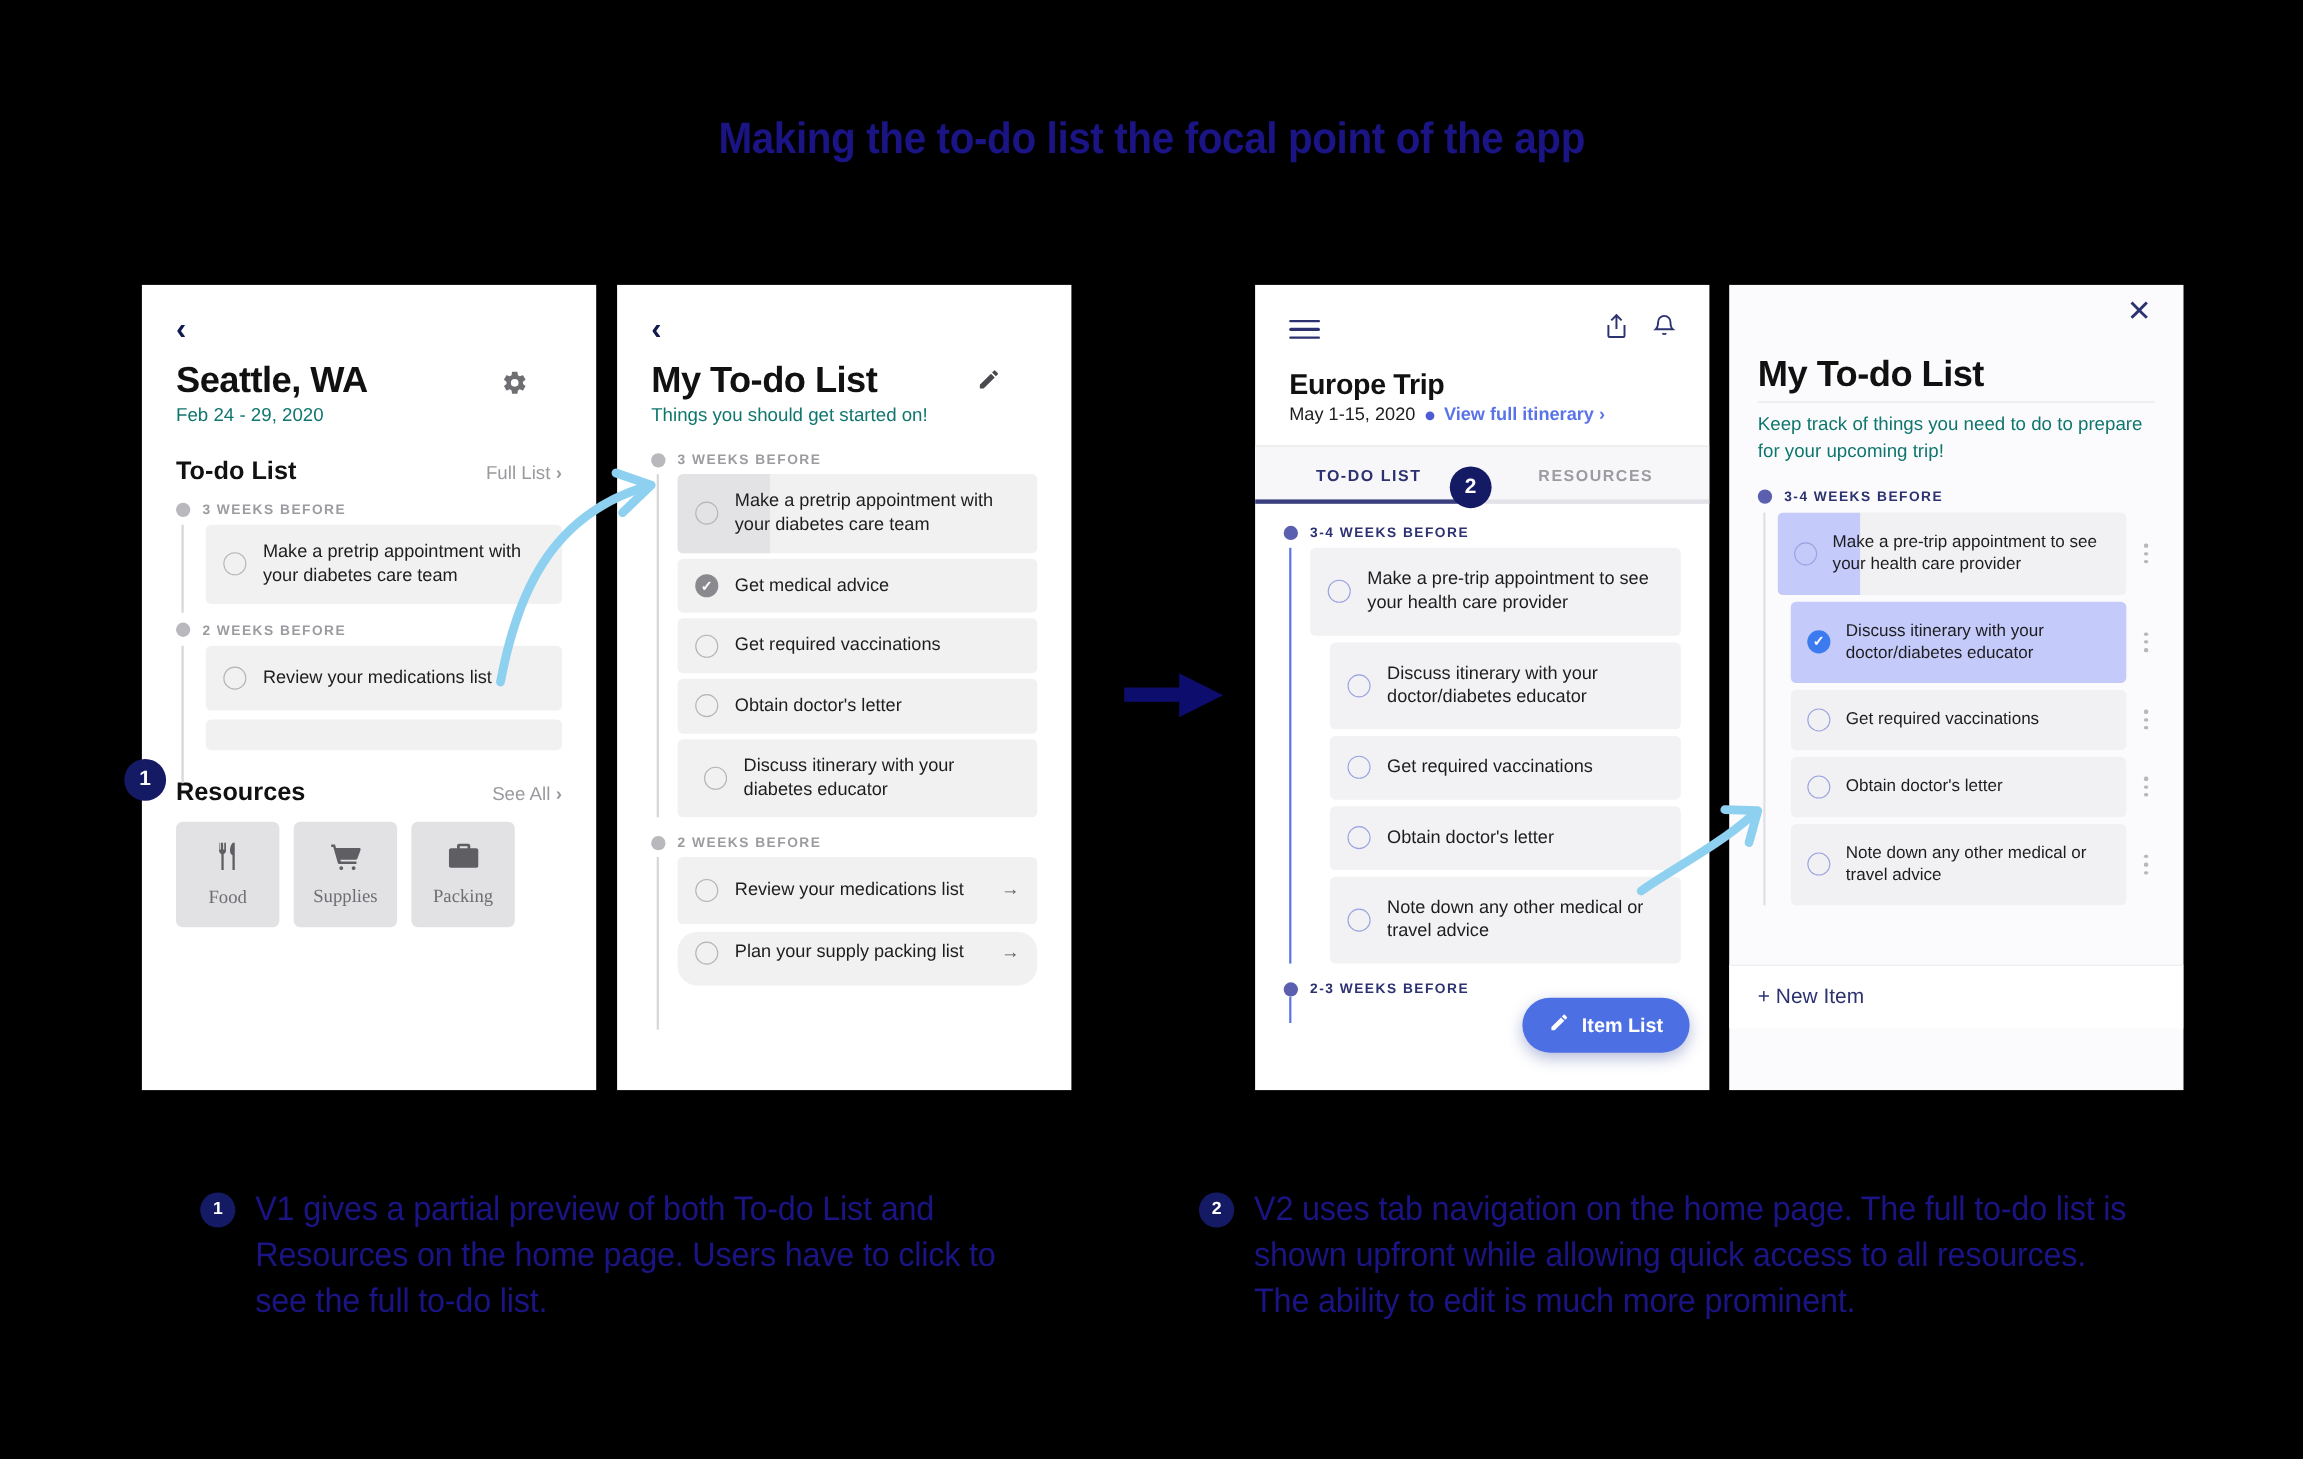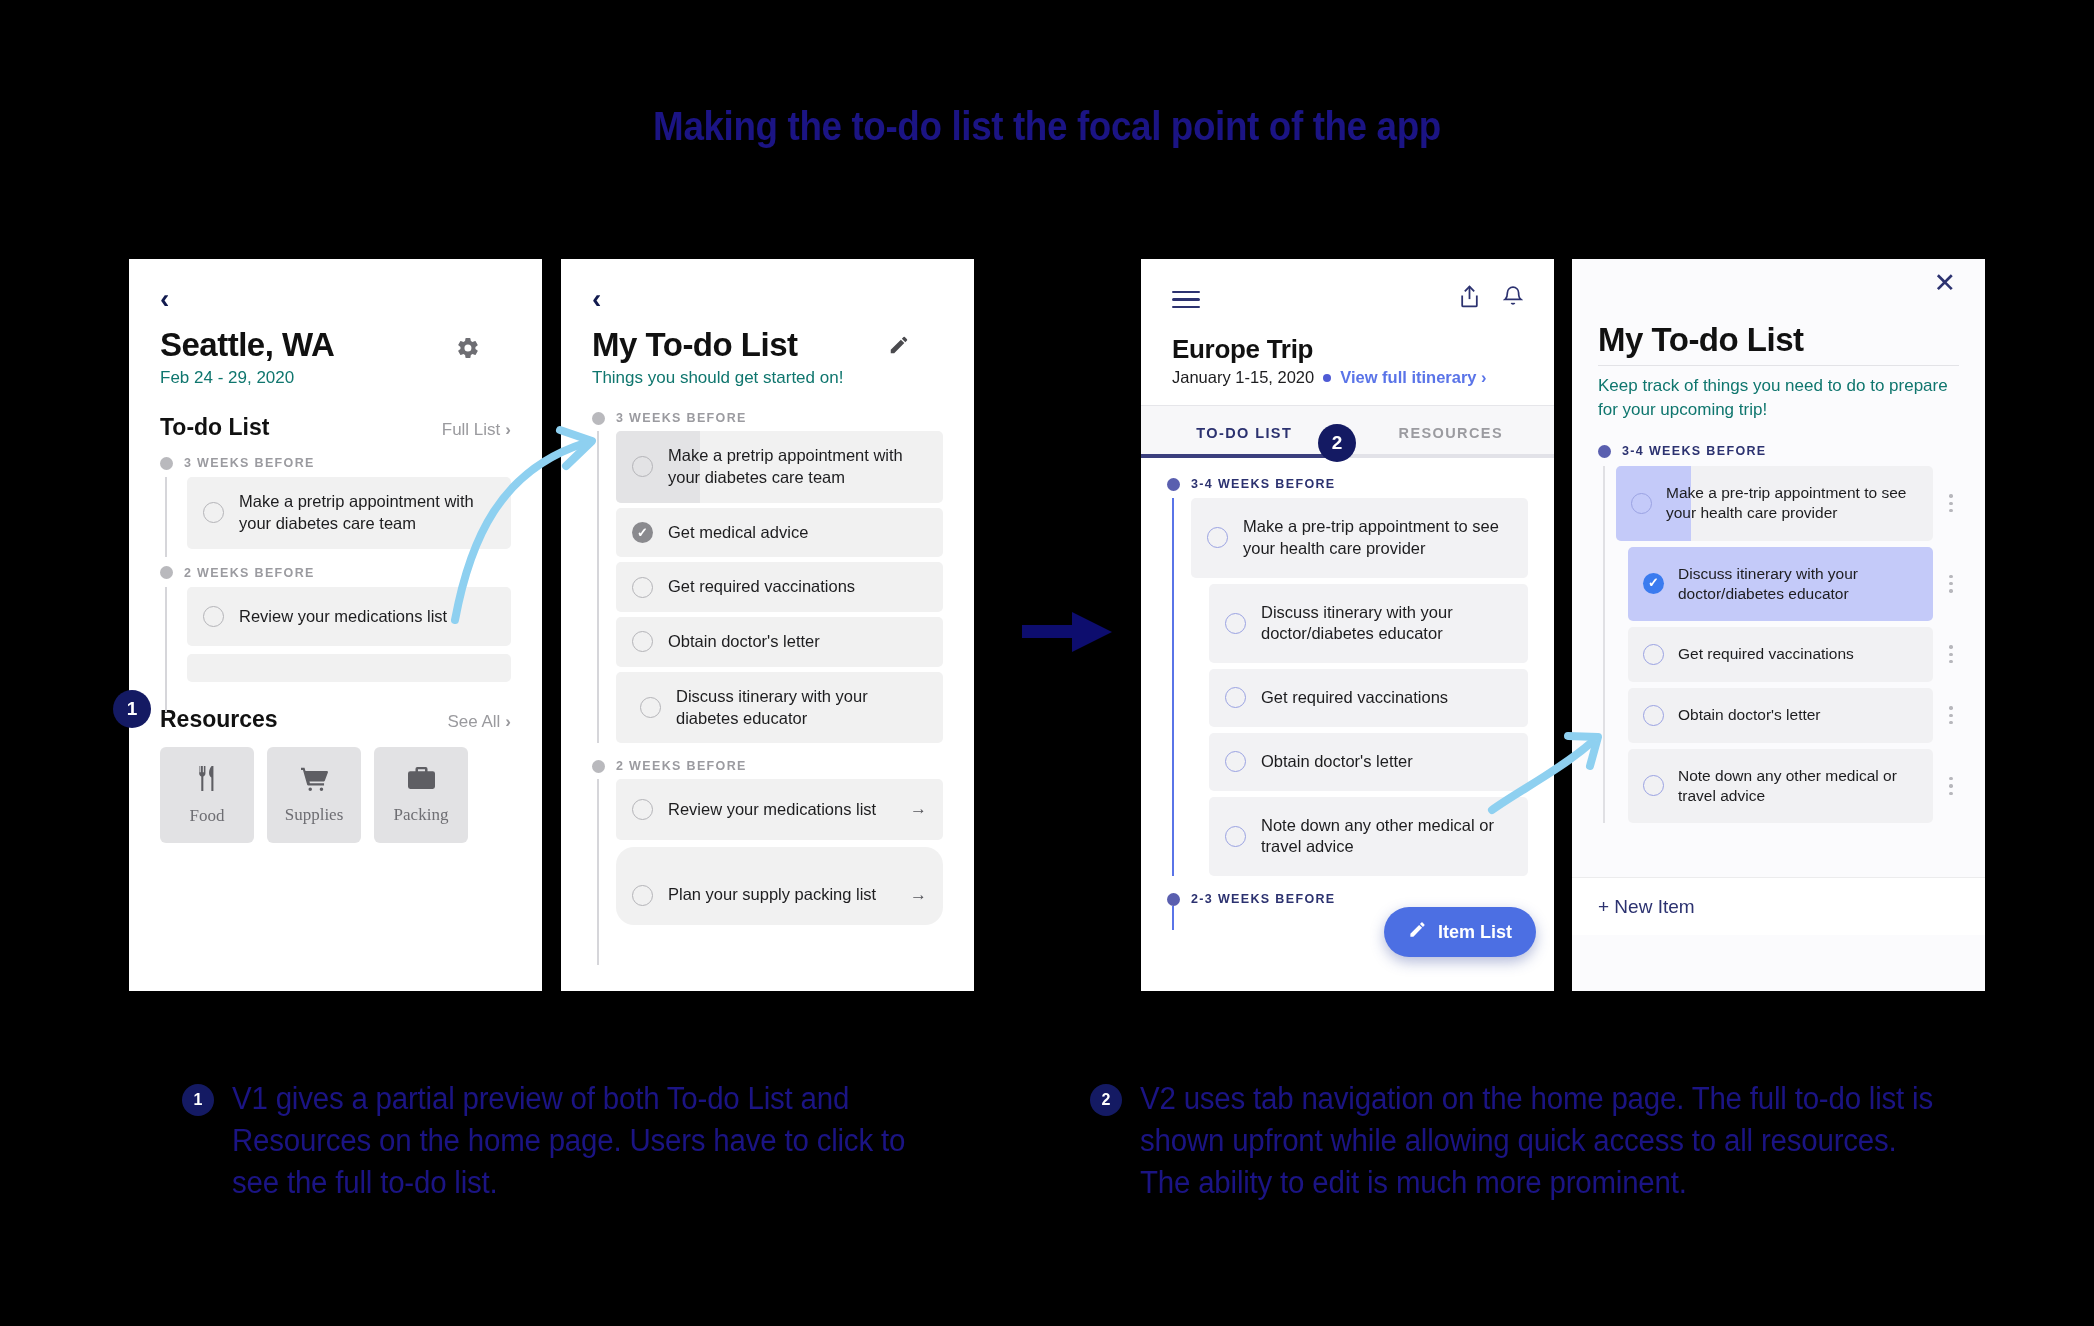--- a/index.html
+++ b/index.html
@@ -321,21 +321,21 @@
         <span class="dot"></span>
         <span>2 WEEKS BEFORE</span>
       </div>
       <div style="position:relative; padding-left:24px; margin-top:6px;">
         <div class="rail" style="left:5px; top:0; bottom:-40px;"></div>
         <div class="card" style="padding-top:19px; padding-bottom:19px;">
           <span class="cbox"></span>
           <span>Review your medications list</span>
           <span class="arrow-r">→</span>
         </div>
-        <div class="card" style="margin-top:7px; padding-top:37px; padding-bottom:19px;border-radius:18px;">
+        <div class="card" style="margin-top:7px; padding-top:8px; padding-bottom:19px;border-radius:18px;">
           <span class="cbox"></span>
           <span>Plan your supply packing list</span>
           <span class="arrow-r">→</span>
         </div>
       </div>
     </div>
   </div>
 
   <div class="phone" id="phone3">
     <div class="s3-top">
@@ -356,21 +356,21 @@
           <span>
             <svg width="20" height="23" viewBox="0 0 20 22" fill="none" stroke="#2c3270" stroke-width="1.7">
                 <path d="M10 1.6a5.6 5.6 0 0 0-5.6 5.6c0 5-2.1 6.6-2.1 6.6h15.4s-2.1-1.6-2.1-6.6A5.6 5.6 0 0 0 10 1.6z"></path>
                 <path d="M11.6 17.3a1.8 1.8 0 0 1-3.2 0"></path>
               </svg>
           </span>
         </div>
       </div>
       <div class="trip-title">Europe Trip</div>
       <div class="trip-meta">
-        <span>January 1-15, 2020</span>
+        <span>May 1-15, 2020</span>
         <span class="bul"></span>
         <span class="lnk"><span>View full itinerary</span> <span>›</span></span>
       </div>
     </div>
 
     <div class="tabs">
       <div class="tab active">TO-DO LIST</div>
       <div class="tab">RESOURCES</div>
       <div class="tab-ind"></div>
       <div class="tab-rest"></div>

